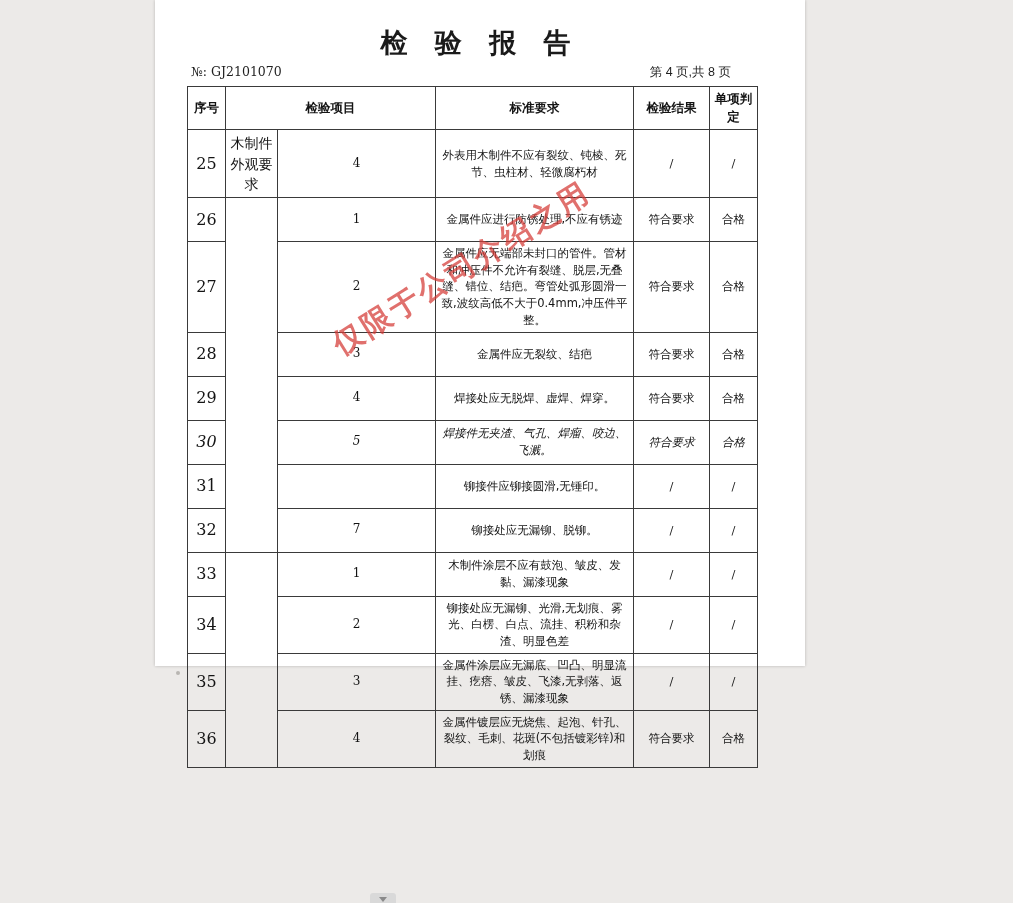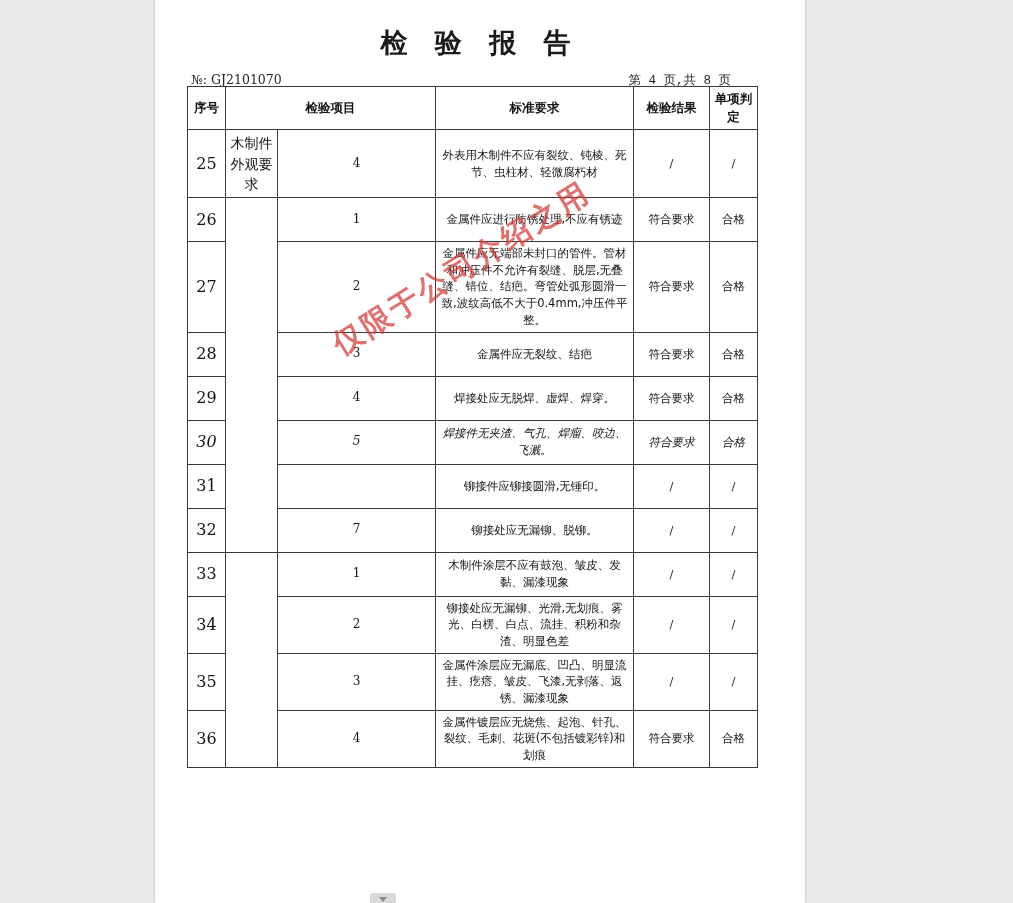--- a/index.html
+++ b/index.html
@@ -14,21 +14,21 @@
   #page-wrap {
     position: absolute;
     left: 0; top: 0;
     width: 1013px; height: 903px;
     background: #eceae8;
   }
   .page-sheet {
     position: absolute;
     left: 155px; top: 0;
     width: 650px;
-    height: 903px;
+    height: 666px;
     background: #ffffff;
     box-shadow: 0 0 3px rgba(0,0,0,0.22);
   }
   .left-gutter {
     position: absolute;
     left: 0; top: 0; width: 155px; height: 903px;
     background: #eceae8;
   }
   .right-gutter {
     position: absolute;
@@ -44,29 +44,28 @@
     font-weight: bold;
     letter-spacing: 9px;
     color: #1a1a1a;
   }
   .meta-row {
     position: absolute;
     left: 36px; top: 64px; width: 580px;
     height: 18px;
     font-size: 12.5px;
     color: #1f1f1f;
-    margin-top: 8px;
   }
   .meta-no {
     position: absolute; left: 0; top: 0;
     font-family: "DejaVu Serif", "Liberation Serif", serif;
   }
   .meta-page {
     position: absolute; right: 40px; top: 0;
-    font-family: Liberation Mono, monospace;
+    font-family: Liberation Sans, sans-serif;
     font-size: 12.5px;
   }
   table.report {
     position: absolute;
     left: 32px; top: 86px;
     width: 570px;
     border-collapse: collapse;
     table-layout: fixed;
     font-size: 11.5px;
     color: #141414;

